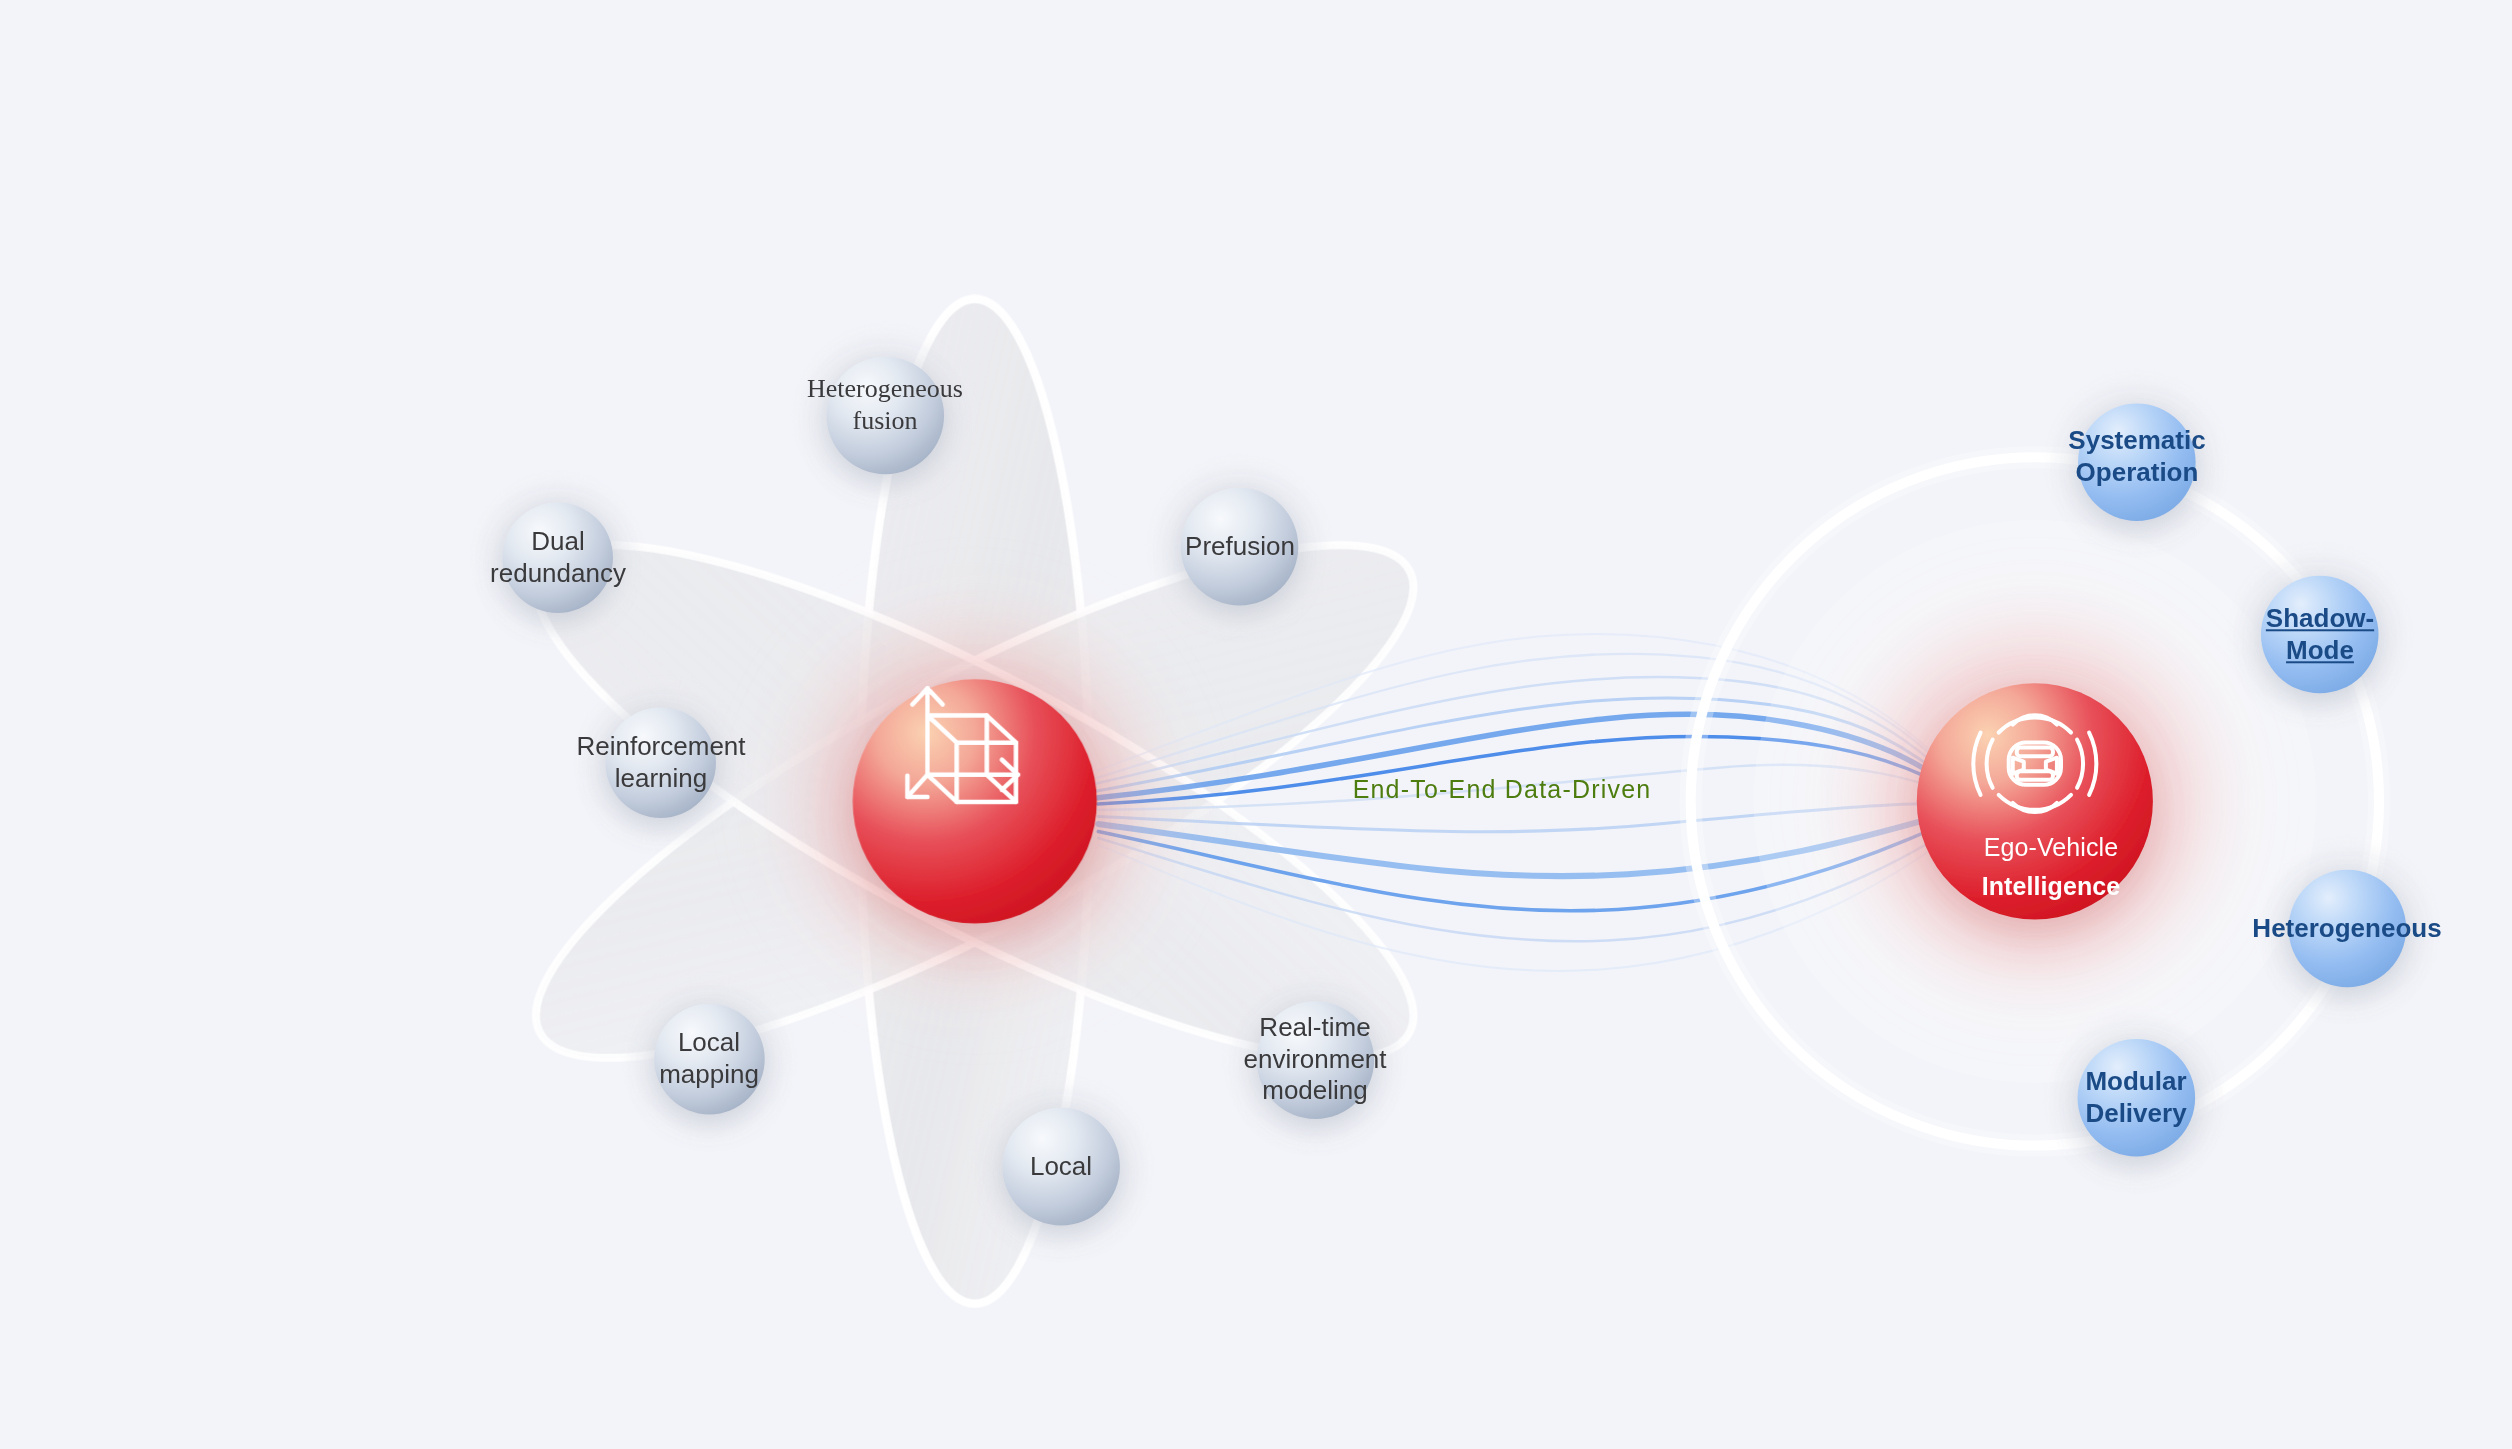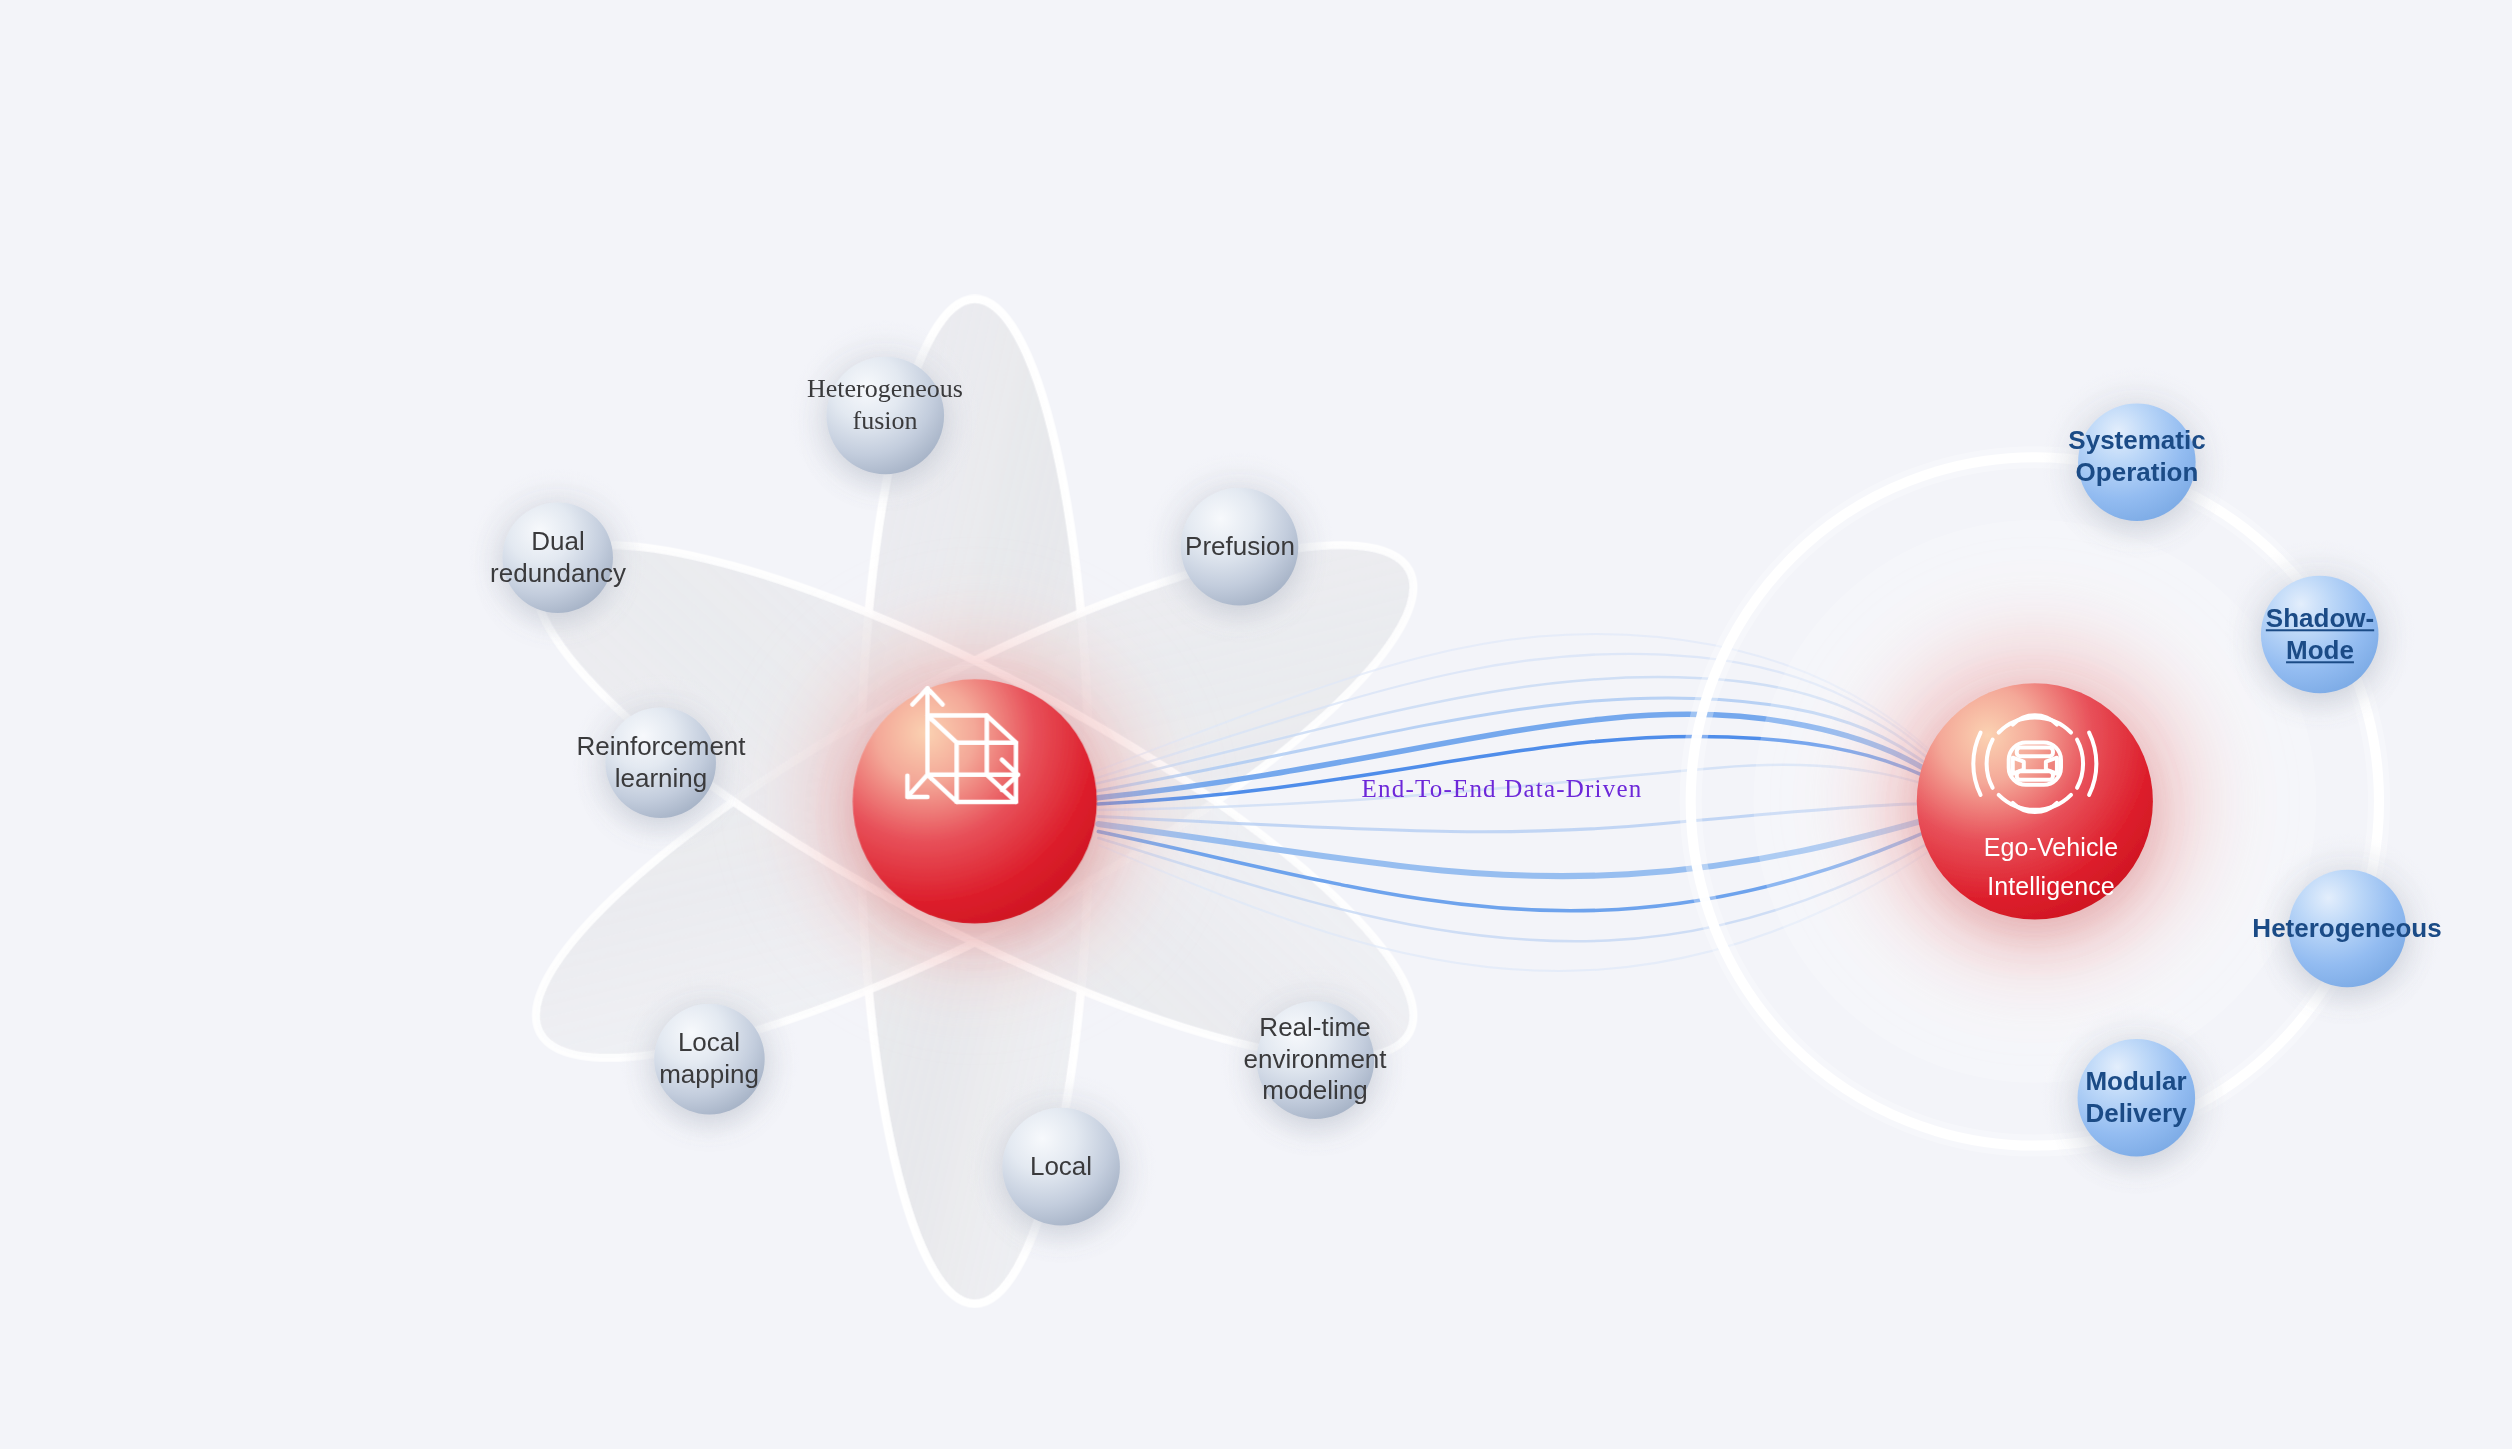--- a/index.html
+++ b/index.html
@@ -63,34 +63,33 @@
     font-weight: 500;
     line-height: 1.2;
   }
   .core-label.small .l1 {
     font-size: 25px;
     font-weight: 500;
     margin-left: 32px;
   }
   .core-label.small .l2 {
     font-size: 25px;
-    font-weight: 400;
+    font-weight: 700;
     margin-left: 32px;
   }
   .bridge-label {
     position: absolute;
     transform: translate(-50%, -50%);
-    color: #6d28d9;
+    color: #4d7c0f;
     font-size: 25px;
     font-weight: 400;
     letter-spacing: 1.2px;
     white-space: nowrap;
     pointer-events: none;
     user-select: none;
-    font-family: Liberation Serif, serif;
   }
 </style>
 </head>
 <body>
 
 <div id="stage">
 
   <svg id="canvas" viewBox="0 0 5760 2884" xmlns="http://www.w3.org/2000/svg">
     <defs>
 

